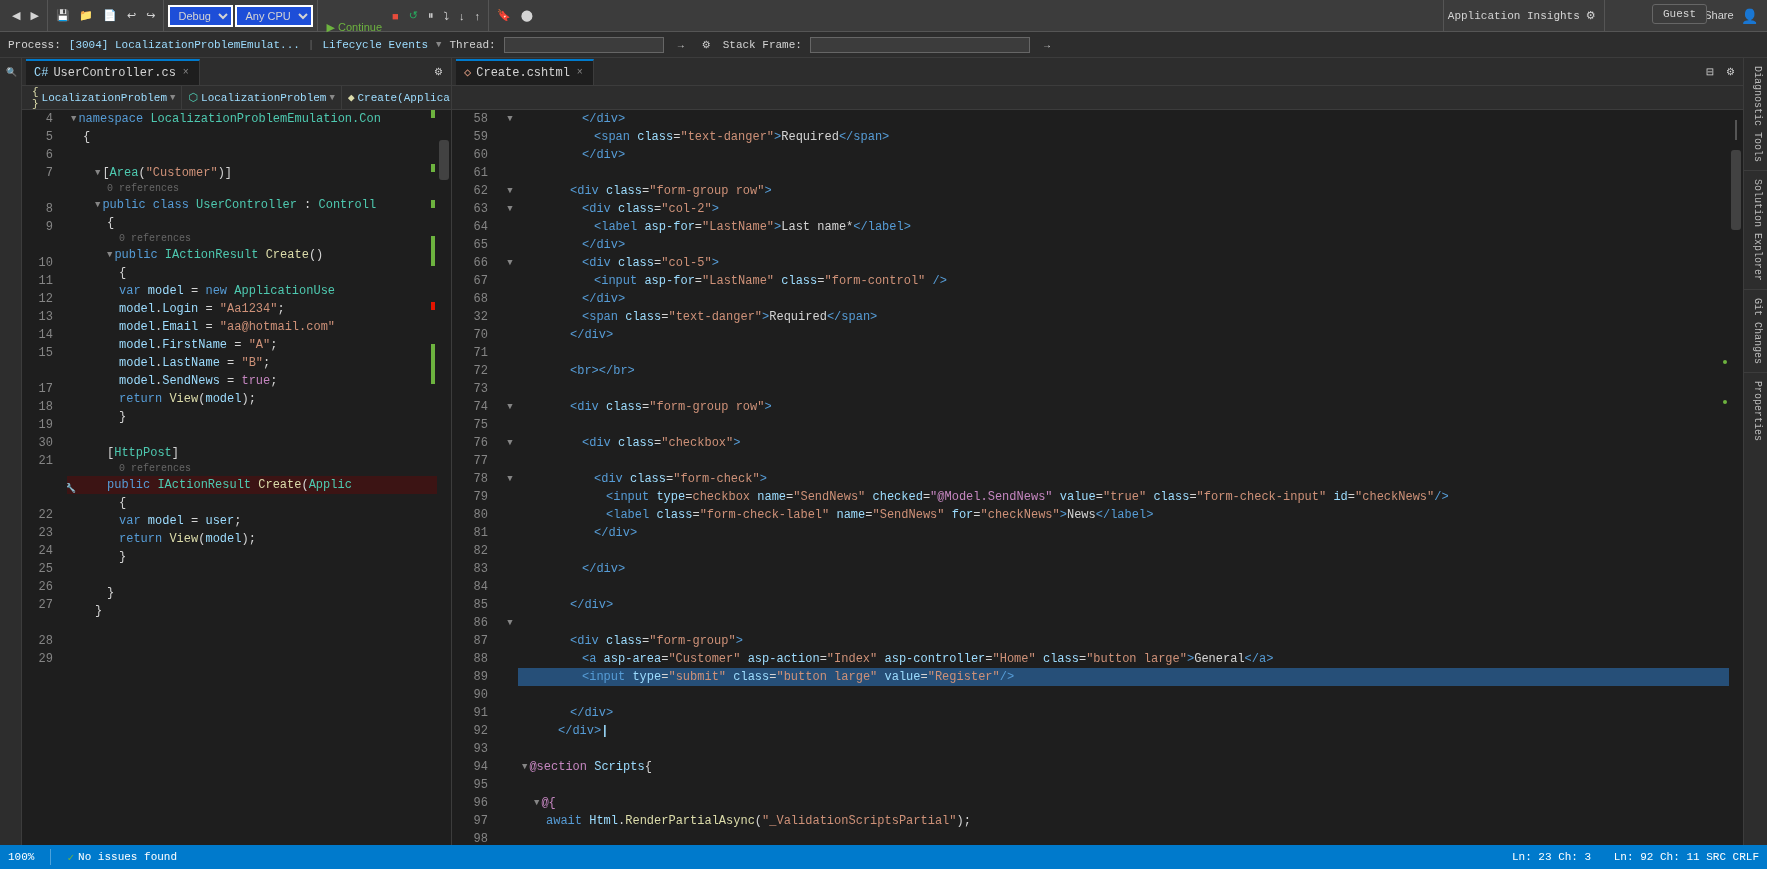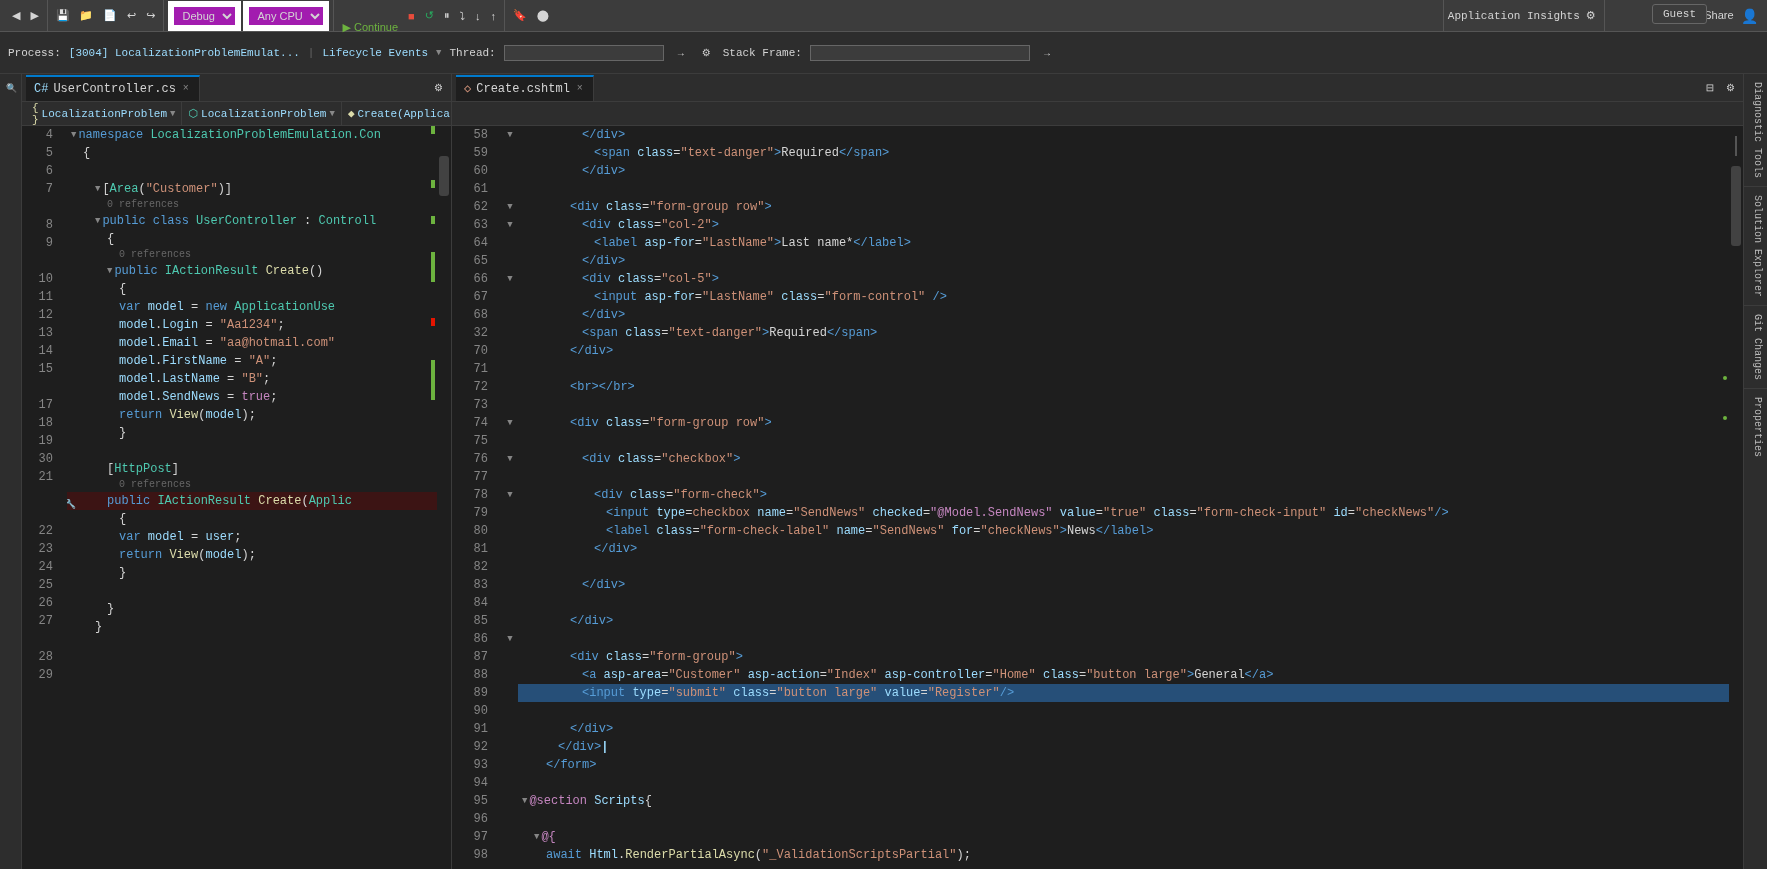--- a/index.html
+++ b/index.html
@@ -34,31 +34,31 @@
     .toolbar-btn {
       background: transparent;
       border: none;
       color: #d4d4d4;
       cursor: pointer;
       padding: 2px 4px;
       font-size: 11px;
       border-radius: 2px;
     }
     .toolbar-dropdown {
-      background: #a21caf;
-      border: 6px solid #ffffff;
+      background: #1d4ed8;
+      border: 2px solid #ffffff;
       color: #d4d4d4;
       font-size: 11px;
       padding: 2px 4px;
       cursor: pointer;
     }
 
     
     .process-bar {
-      height: 42px;
+      height: 26px;
       background: #2d2d2d;
       display: flex;
       align-items: center;
       padding: 0 8px;
       gap: 8px;
       border-bottom: 1px solid #3c3c3c;
       font-size: 11px;
       flex-shrink: 0;
     }
     .tab-close {
@@ -729,23 +729,20 @@
           <div class="code-line"></div>
 
           <div class="code-line">
             <span style="margin-left:48px;"></span><span class="html-tag">&lt;/div&gt;</span>
           </div>
 
           <div class="code-line">
             <span style="margin-left:36px;"></span><span class="html-tag">&lt;/div&gt;</span><span style="color:#9cdcfe;font-weight:bold;">|</span>
           </div>
 
-          <div class="code-line">
-            <span style="margin-left:24px;"></span><span class="html-tag">&lt;/form&gt;</span>
-          </div>
 
           <div class="code-line"></div>
 
           <div class="code-line">
             <span style="margin-left:0px;"></span>
             <span style="color:#858585;font-size:9px;margin-right:2px;">▼</span>
             <span class="razor">@section</span><span> </span><span class="prop">Scripts</span><span class="d4d4d4">{</span>
           </div>
 
           <div class="code-line"></div>
@@ -774,13 +771,27 @@
     </div>
 
     <div class="right-sidebar-area">
       <div style="writing-mode:vertical-rl;font-size:10px;color:#bbb;padding:8px 4px;cursor:pointer;white-space:nowrap;border-bottom:1px solid #3c3c3c;">Diagnostic Tools</div>
       <div style="writing-mode:vertical-rl;font-size:10px;color:#bbb;padding:8px 4px;cursor:pointer;white-space:nowrap;border-bottom:1px solid #3c3c3c;">Solution Explorer</div>
       <div style="writing-mode:vertical-rl;font-size:10px;color:#bbb;padding:8px 4px;cursor:pointer;white-space:nowrap;border-bottom:1px solid #3c3c3c;">Git Changes</div>
       <div style="writing-mode:vertical-rl;font-size:10px;color:#bbb;padding:8px 4px;cursor:pointer;white-space:nowrap;">Properties</div>
     </div>
   </div>
 
+  <div class="status-bar">
+    <div class="status-item">
+      <span>100%</span>
+    </div>
+    <div style="width:1px;height:16px;background:rgba(255,255,255,0.3);"></div>
+    <div class="status-item">
+      <span style="color:#6db33f;">✓</span>
+      <span>No issues found</span>
+    </div>
+    <div style="margin-left:auto;">
+      <span style="margin-right:16px;">Ln: 23  Ch: 3</span>
+      <span>Ln: 92  Ch: 11  SRC  CRLF</span>
+    </div>
+  </div>
 </div>
 
 </body></html>

